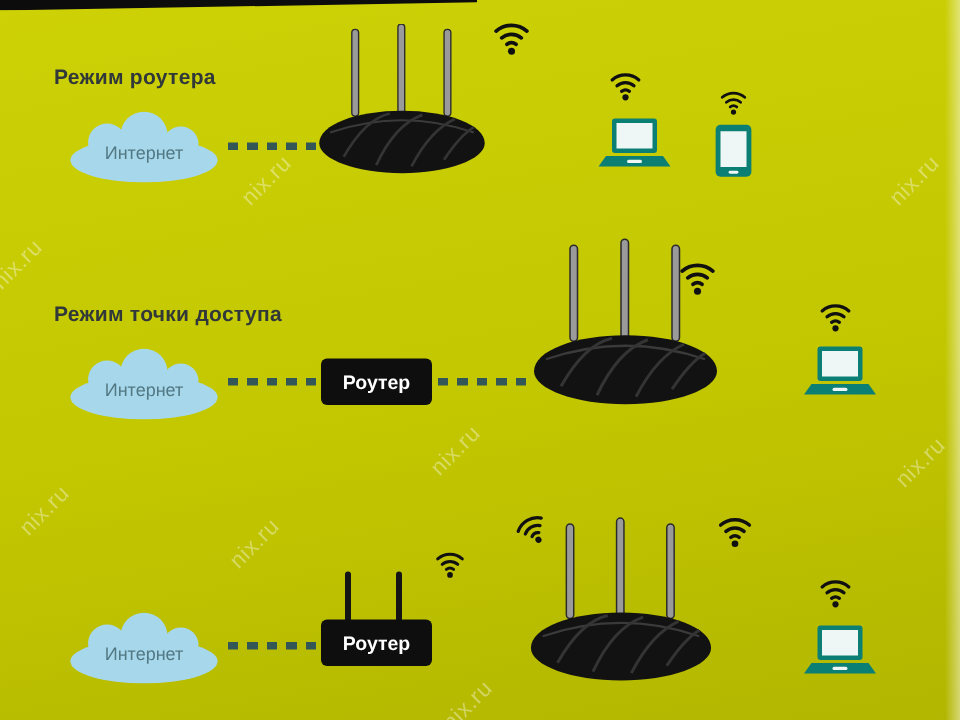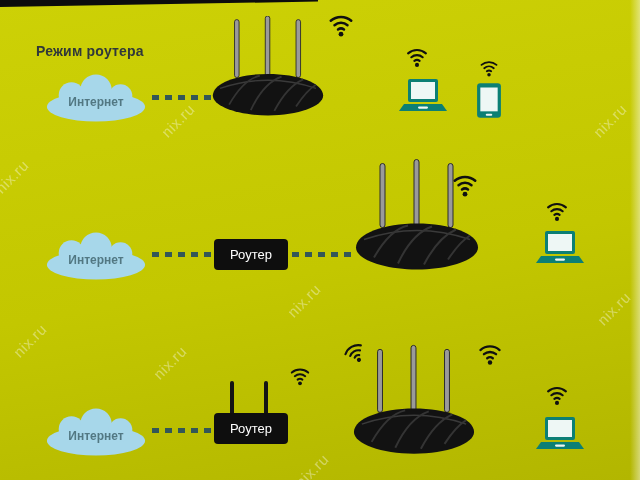--- a/index.html
+++ b/index.html
@@ -12,25 +12,25 @@
               clip-path:polygon(0 0,100% 0,100% 22%,0 100%); }
   .edge-right { position:absolute; right:0; top:0; width:10px; height:480px;
               background:linear-gradient(90deg, rgba(255,255,255,0) 0%, rgba(255,255,255,0.45) 100%); }
   .wm { position:absolute; color:rgba(255,255,255,0.38); font-size:15px;
         transform:rotate(-45deg); letter-spacing:0.5px; }
   .section-title { position:absolute; font-size:14px; font-weight:bold; color:#30383a;
         line-height:18px; white-space:pre-line; letter-spacing:0.2px; }
   .cloud { position:absolute; }
   .cloud svg { display:block; width:100%; height:100%; }
   .cloud-label { position:absolute; inset:0; display:flex; align-items:center; justify-content:center;
-        padding-top:8px; font-size:12px; font-weight:bold; color:#527883; }
+        padding-top:8px; font-size:12px; font-weight:normal; color:#527883; }
   .dash { position:absolute; height:5px;
         background:repeating-linear-gradient(90deg,#335757 0,#335757 7px,transparent 7px,transparent 13px); }
   .router-box { position:absolute; background:#0e0e0e; color:#ffffff; border-radius:4px;
-        display:flex; align-items:center; justify-content:center; font-size:13px; font-weight:normal; }
+        display:flex; align-items:center; justify-content:center; font-size:13px; font-weight:bold; }
   .antenna-small { position:absolute; width:4px; background:#141414; border-radius:2px 2px 0 0; }
   .abs { position:absolute; }
   svg { display:block; }
 </style>
 </head>
 <body>
 
 <div class="stage">
 
   <div class="edge-top"></div>
@@ -98,20 +98,21 @@
     <path d="M9.6,15.6 A4,4 0 0 1 14.4,15.6" stroke="#101010" stroke-width="2" fill="none" stroke-linecap="round"></path>
     <circle cx="12" cy="19.3" r="1.9" fill="#101010"></circle>
   </svg>
 
   <svg class="abs" style="left:476px;top:82px" width="26" height="37" viewBox="0 0 24 34">
     <rect x="1" y="1" width="22" height="32" rx="3" fill="#0c7f74"></rect>
     <rect x="4" y="5" width="16" height="22" fill="#eef7f5"></rect>
     <rect x="9" y="29.3" width="6" height="1.8" rx="0.9" fill="#eef7f5"></rect>
   </svg>
 
+  <div class="section-title" style="left:36px;top:200px">Режим точки доступа</div>
 
   <div class="cloud" style="left:42px;top:230px;width:108px;height:52px">
     <svg viewBox="0 0 110 52">
       <ellipse cx="55" cy="35" rx="50" ry="15" fill="#a7d7ea"></ellipse>
       <circle cx="30" cy="23" r="13" fill="#a7d7ea"></circle>
       <circle cx="55" cy="18" r="16" fill="#a7d7ea"></circle>
       <circle cx="80" cy="24" r="12" fill="#a7d7ea"></circle>
     </svg>
     <div class="cloud-label">Интернет</div>
   </div>

